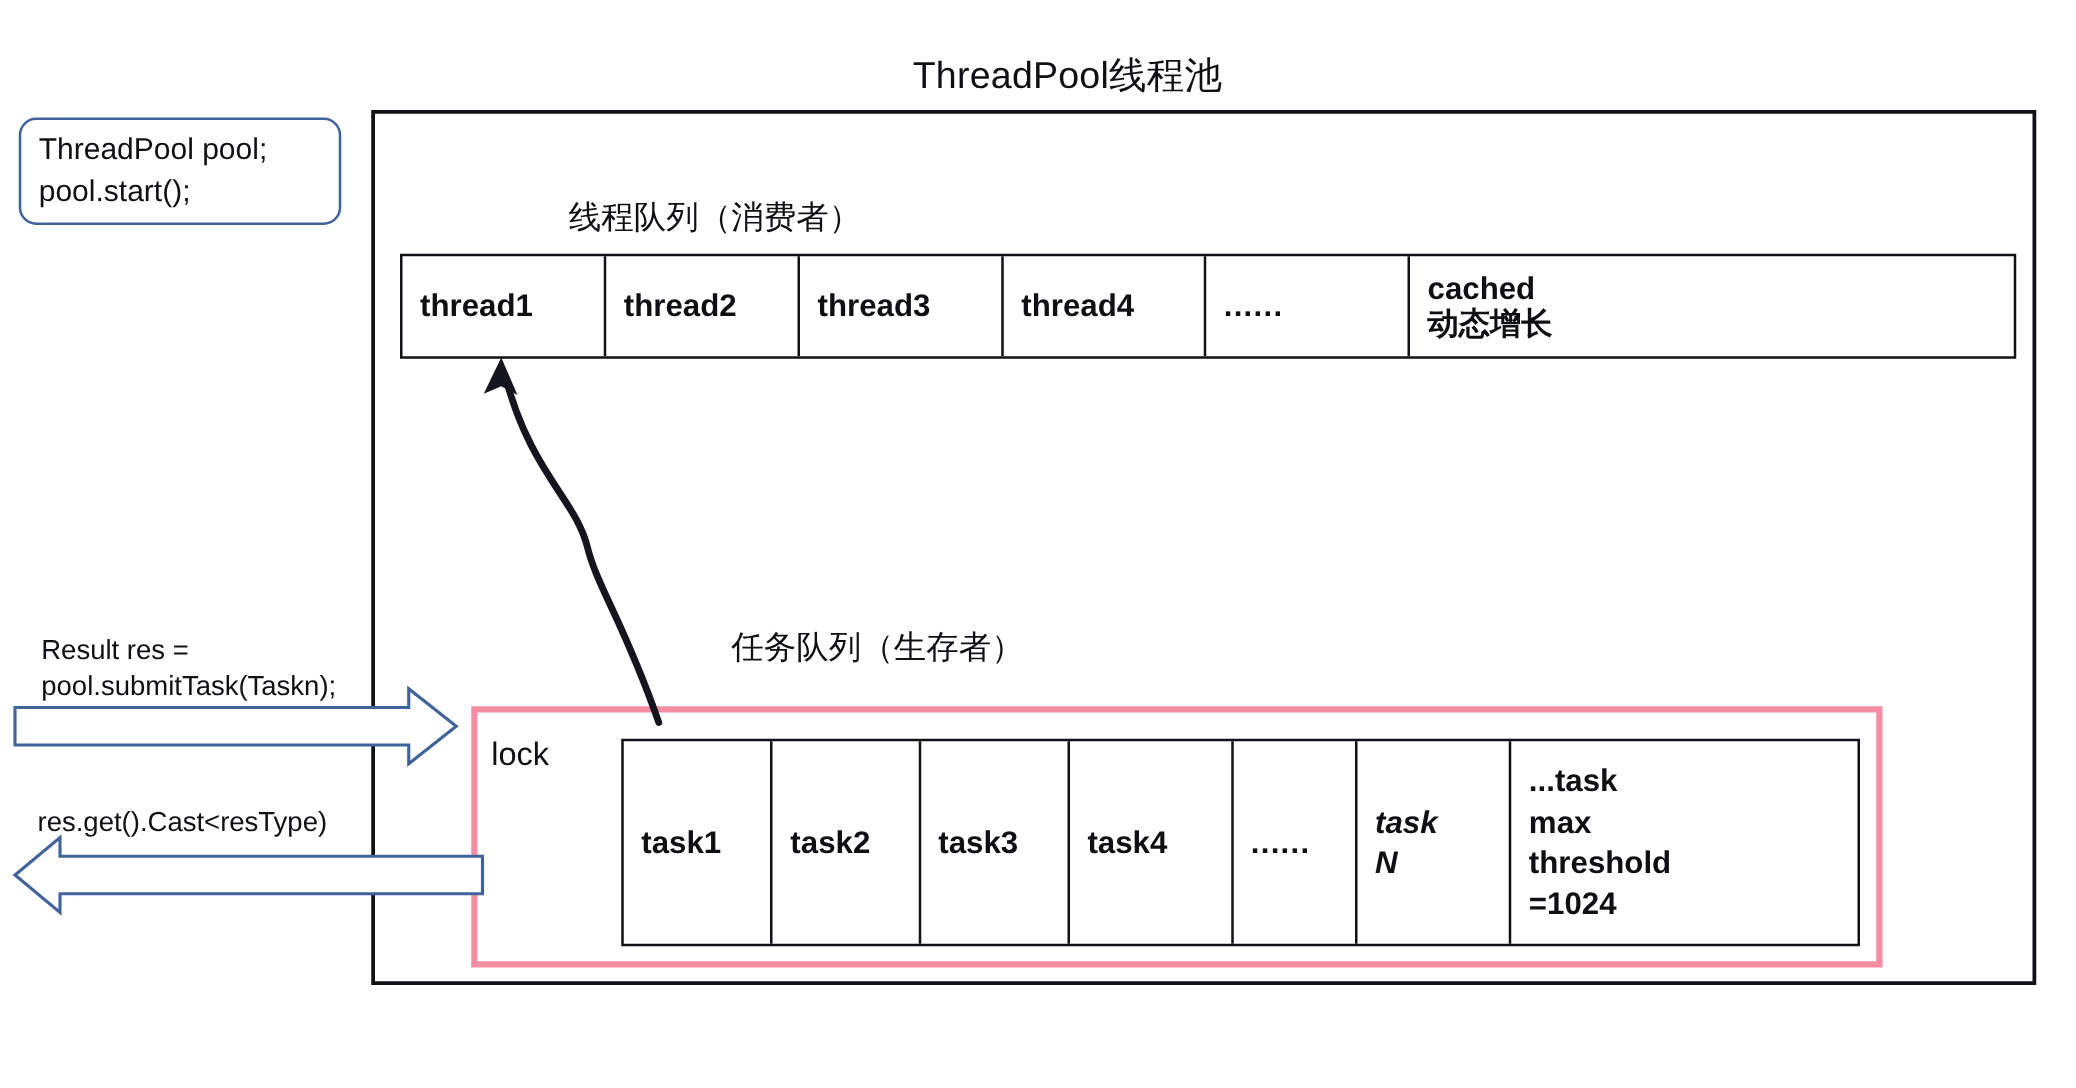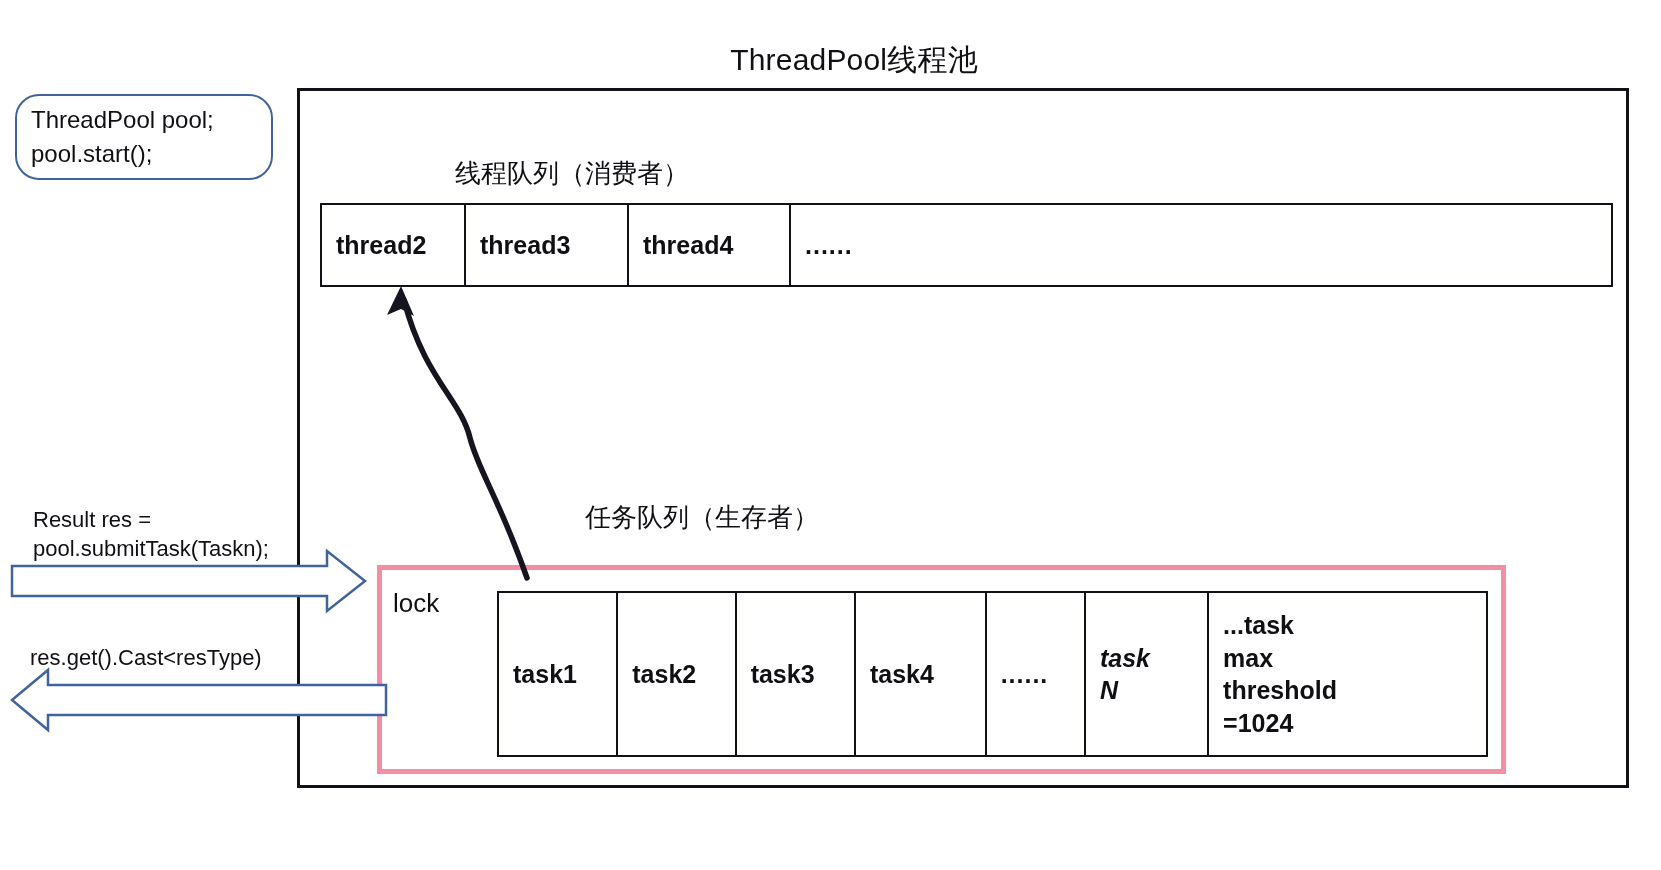--- a/index.html
+++ b/index.html
@@ -63,21 +63,21 @@
     align-items: center;
     padding: 0 14px;
     font-size: 25px;
     font-weight: bold;
     color: #101014;
     line-height: 1.12;
     white-space: pre-line;
   }
   #thread-table .cell:last-child { border-right: none; }
   #thread-table .c0 { width: 163px; }
-  #thread-table .c1 { width: 144px; }
+  #thread-table .c1 { width: 155px; }
   #thread-table .c2 { width: 163px; }
   #thread-table .c3 { width: 162px; }
   #thread-table .c4 { width: 163px; }
   #thread-table .c5 { width: 161px; }
   #thread-table .c6 { width: 319px; }
   #thread-table .dots { letter-spacing: 1px; }
 
   
   #lock-frame {
     position: absolute;
@@ -123,21 +123,21 @@
   #task-table .t5 { width: 128px; font-style: italic; }
   #task-table .t6 { width: 290px; }
   #task-table .dots { letter-spacing: 1px; }
 
   
   #code-callout {
     position: absolute;
     left: 15px; top: 94px;
     width: 258px; height: 86px;
     border: 2.5px solid #41639b;
-    border-radius: 24px;
+    border-radius: 14px;
     background: #ffffff;
     padding: 7px 12px 0 14px;
     font-size: 24px;
     line-height: 1.42;
     color: #101014;
     white-space: pre-line;
   }
 
   
   .annotation {
@@ -164,24 +164,27 @@
 <div id="diagram-title">ThreadPool线程池</div>
 
 <div id="pool-frame"></div>
 
 <div id="code-callout">ThreadPool pool;
 pool.start();</div>
 
 <div class="section-label" id="thread-queue-label">线程队列（消费者）</div>
 
 <div id="thread-table">
+  <div class="cell c0">thread1</div>
   <div class="cell c1">thread2</div>
   <div class="cell c2">thread3</div>
   <div class="cell c3">thread4</div>
   <div class="cell c4 dots">......</div>
+  <div class="cell c6">cached
+动态增长</div>
 </div>
 
 <div class="section-label" id="task-queue-label">任务队列（生存者）</div>
 
 <div id="lock-frame"></div>
 <div id="lock-label">lock</div>
 
 <div id="task-table">
   <div class="cell t0">task1</div>
   <div class="cell t1">task2</div>

